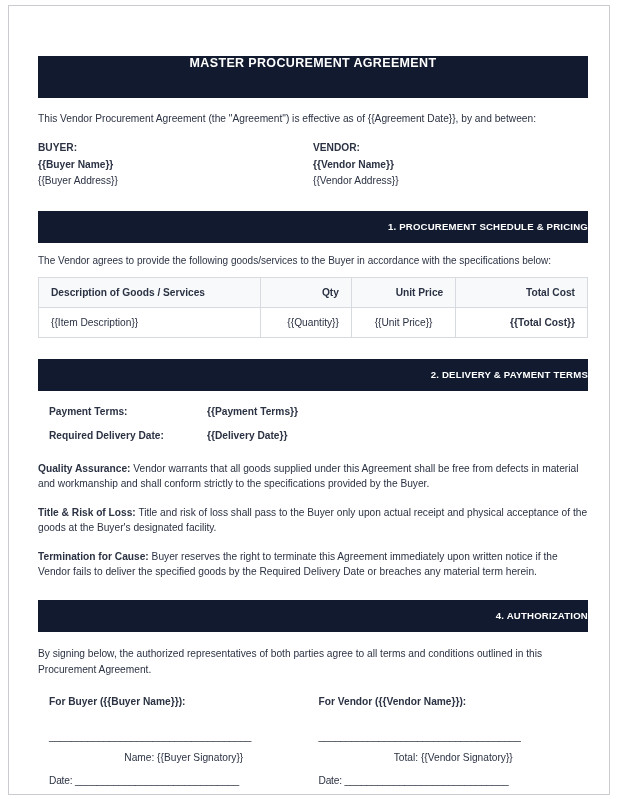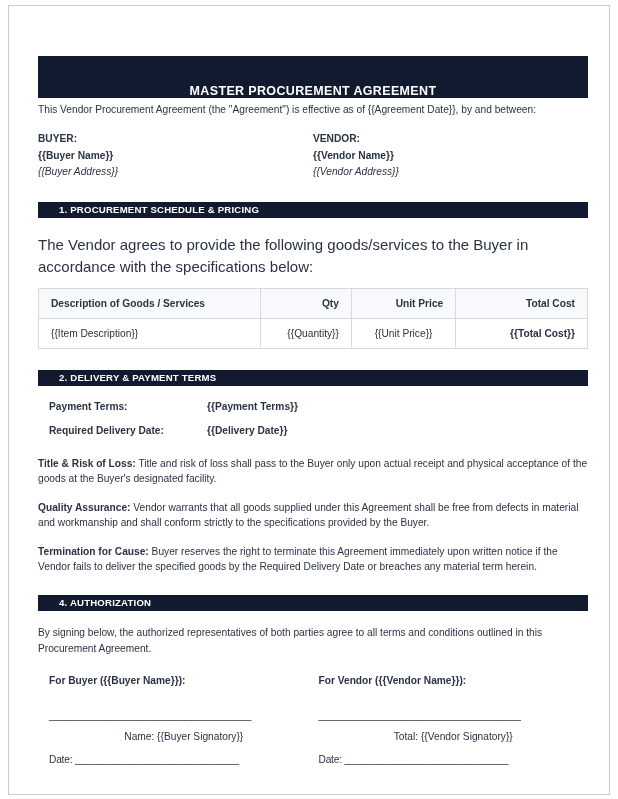--- a/index.html
+++ b/index.html
@@ -31,77 +31,78 @@
     left: 29px;
     top: 50px;
     width: 550px;
   }
 
   
   .title-banner {
     background: #111a2e;
     height: 42px;
     display: flex;
-    align-items: flex-end;
+    align-items: flex-start;
     justify-content: center;
   }
   .title-banner .title-text {
     color: #ffffff;
     font-size: 12.5px;
     font-weight: bold;
     letter-spacing: 0.35px;
   }
 
   
   .intro {
-    margin-top: 4px;
+    margin-top: 13px;
     font-size: 10.2px;
     color: #2b3243;
     line-height: 1.5;
   }
 
   
   .parties {
     margin-top: 14px;
     display: flex;
   }
   .party {
     width: 50%;
     font-size: 10.2px;
     color: #2b3243;
     line-height: 1.62;
   }
   .party .p-role { font-weight: bold; }
   .party .p-name { font-weight: bold; }
-  .party .p-addr { font-weight: normal; font-style: italic; }
+  .party .p-addr { font-weight: normal; }
 
   
   .section-banner {
     background: #111a2e;
-    height: 16px;
+    height: 32px;
     display: flex;
     align-items: center;
-    padding-left: 21px;
+    padding-left: 28px;
     box-sizing: border-box;
+    justify-content: flex-end;
   }
   .section-banner .sec-text {
     color: #ffffff;
     font-size: 9.6px;
     font-weight: bold;
     letter-spacing: 0.2px;
   }
 
   .sec1-wrap { margin-top: 21px; }
   .sec2-wrap { margin-top: 21px; }
   .sec3-wrap { margin-top: 20px; }
   .sec4-wrap { margin-top: 20px; }
 
   .lead {
-    margin-top: 16px;
-    font-size: 15px;
+    margin-top: 10px;
+    font-size: 10px;
     color: #2b3243;
     line-height: 1.5;
   }
 
   
   table.pricing {
     margin-top: 9px;
     width: 100%;
     border-collapse: collapse;
     font-size: 10.2px;
@@ -254,24 +255,24 @@
         <div class="term-row">
           <div class="term-label">Required Delivery Date:</div>
           <div class="term-value">{{Delivery Date}}</div>
         </div>
       </div>
     </div>
 
     <div class="sec3-wrap">
       <div class="clauses">
         <div class="clause">
+          <span class="c-head">Quality Assurance:</span><span> Vendor warrants that all goods supplied under this Agreement shall be free from defects in material and workmanship and shall conform strictly to the specifications provided by the Buyer.</span>
+        </div>
+        <div class="clause">
           <span class="c-head">Title &amp; Risk of Loss:</span><span> Title and risk of loss shall pass to the Buyer only upon actual receipt and physical acceptance of the goods at the Buyer's designated facility.</span>
-        </div>
-        <div class="clause">
-          <span class="c-head">Quality Assurance:</span><span> Vendor warrants that all goods supplied under this Agreement shall be free from defects in material and workmanship and shall conform strictly to the specifications provided by the Buyer.</span>
         </div>
         <div class="clause">
           <span class="c-head">Termination for Cause:</span><span> Buyer reserves the right to terminate this Agreement immediately upon written notice if the Vendor fails to deliver the specified goods by the Required Delivery Date or breaches any material term herein.</span>
         </div>
       </div>
     </div>
 
     <div class="sec4-wrap">
       <div class="section-banner">
         <span class="sec-text">4. AUTHORIZATION</span>

